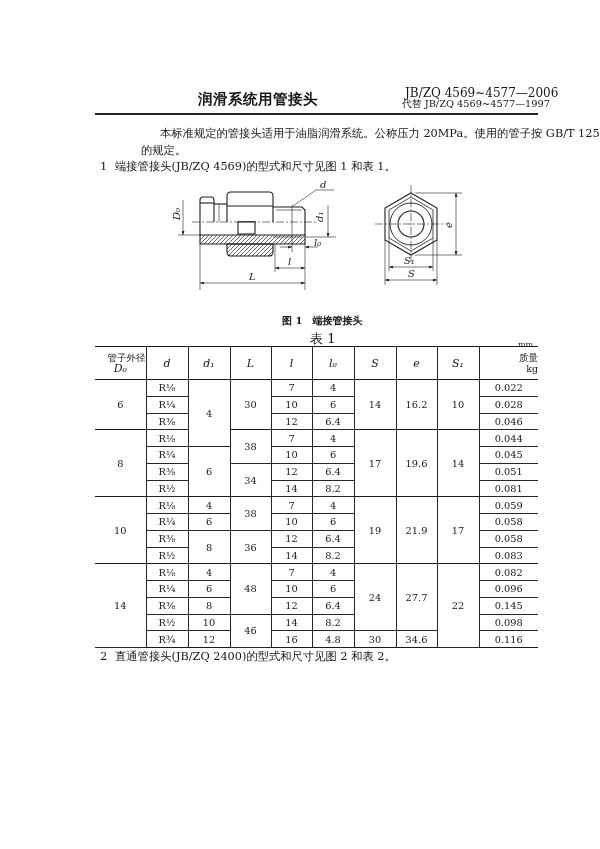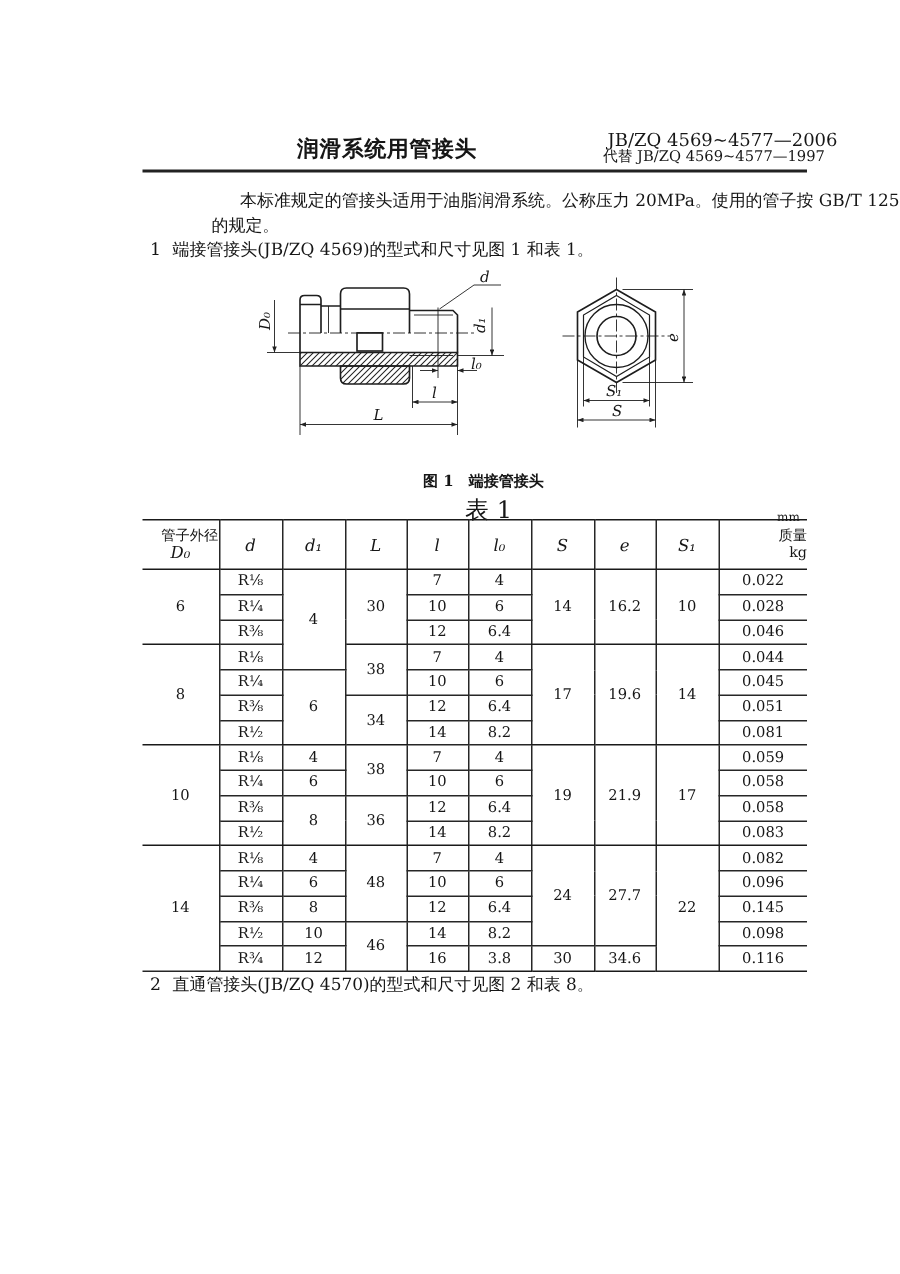--- a/index.html
+++ b/index.html
@@ -10,21 +10,21 @@
   .stdno { left:405px; top:86px; font-size:12px; }
   .replaces { left:402px; top:98px; font-size:9.8px; }
   .rule { position:absolute; left:95px; top:113px; width:443px; height:1.5px; background:#222; }
   .para { font-size:11.3px; }
   .l1 { left:121px; top:126px;margin-left:39px; }
   .l2 { left:97px; top:143px;margin-left:44px; }
   .secnum { font-size:11.5px; }
   .s1n { left:100px; top:159px; }
   .s1t { left:115px; top:159px; font-size:11.3px; }
   .figcap { left:282px; top:314px; font-size:10px; font-weight:bold; }
-  .tabcap { left:310px; top:330px; font-size:16px; }
+  .tabcap { left:310px; top:330px; font-size:13px; }
   .unit { left:518px; top:340px; font-size:8px; }
   .s2n { left:100px; top:649px; }
   .s2t { left:115px; top:649px; font-size:11.3px; }
   svg.fig { position:absolute; left:140px; top:175px; }
   svg text { font-family:"DejaVu Serif", serif; font-style:italic; fill:#161616; }
 
   table.t1 { position:absolute; left:95px; top:346px; width:443px; border-collapse:collapse;
              table-layout:fixed; font-size:9.8px; }
   table.t1 td, table.t1 th { border:1px solid #262626; padding:0; text-align:center;
              vertical-align:middle; font-weight:normal; line-height:11px; }
@@ -301,22 +301,22 @@
       <td>10</td>
       <td rowspan="2">46</td>
       <td>14</td>
       <td>8.2</td>
       <td class="last">0.098</td>
     </tr>
     <tr class="lastrow">
       <td>R¾</td>
       <td>12</td>
       <td>16</td>
-      <td>3.8</td>
+      <td>4.8</td>
       <td>30</td>
       <td>34.6</td>
       <td class="last">0.116</td>
     </tr>
   </tbody>
 </table>
 
 <div class="abs secnum s2n">2</div>
-<div class="abs s2t">直通管接头(JB/ZQ 4570)的型式和尺寸见图 2 和表 8。</div>
+<div class="abs s2t">直通管接头(JB/ZQ 2400)的型式和尺寸见图 2 和表 2。</div>
 
 </body></html>

